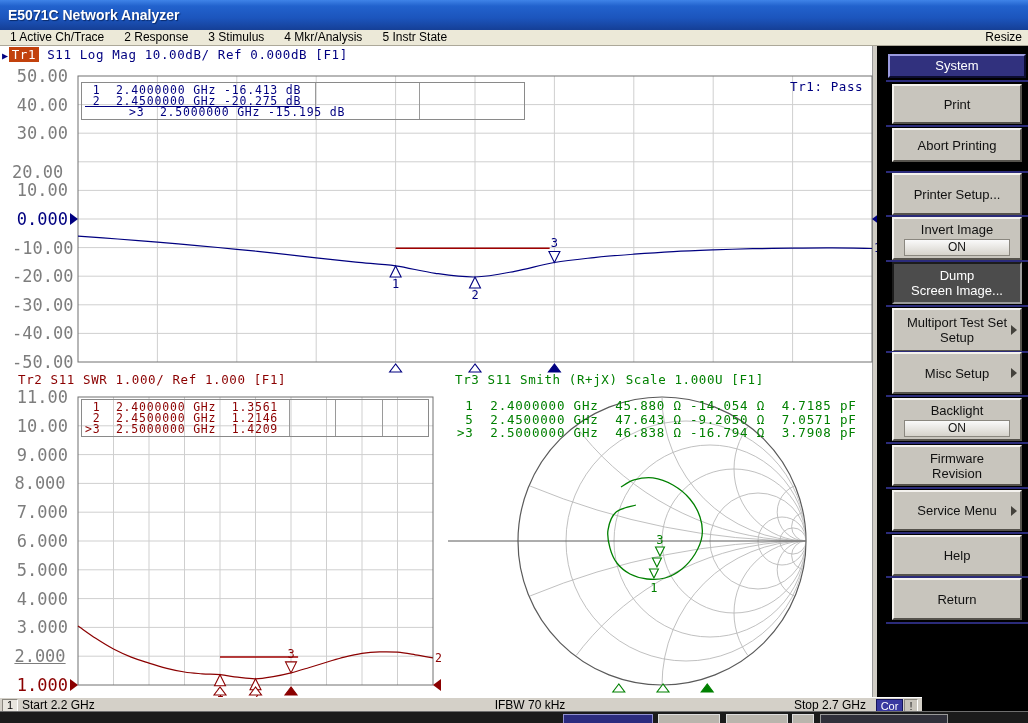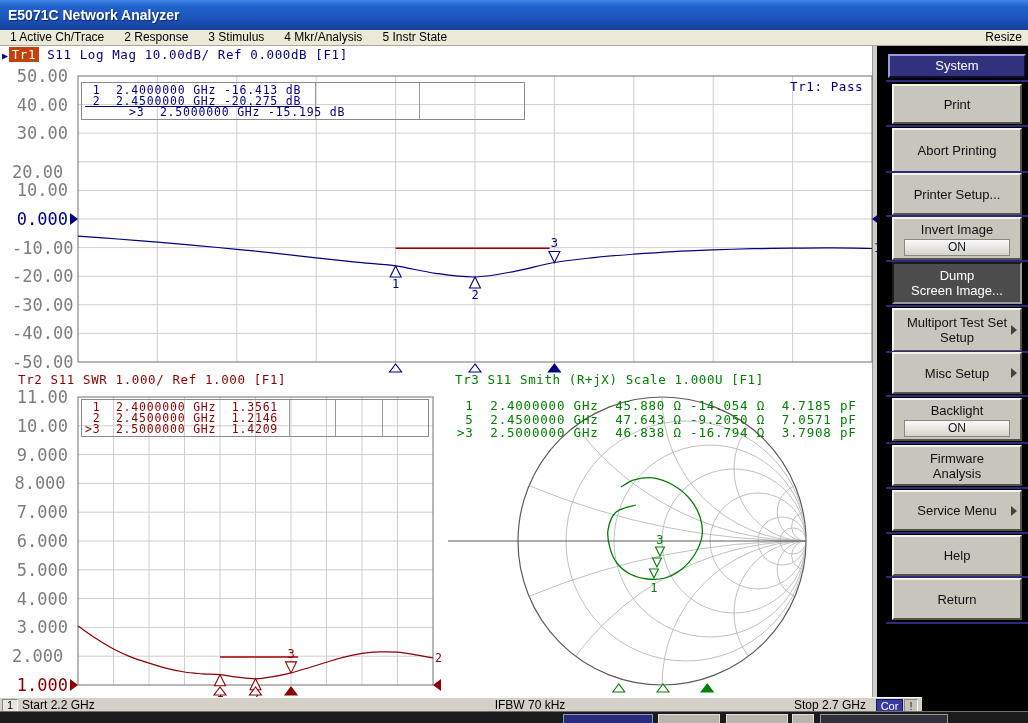--- a/index.html
+++ b/index.html
@@ -194,21 +194,21 @@
       <div class="ylab mono" style="position: absolute; left: 12px; top: 310px; width: 56px; text-align: right; color: rgb(125, 125, 125); z-index: 2;">-50.00</div>
       <div class="ylab mono" style="position: absolute; left: 12px; top: 345px; width: 56px; text-align: right; color: rgb(125, 125, 125); z-index: 2;">11.00</div>
       <div class="ylab mono" style="position: absolute; left: 12px; top: 373.8px; width: 56px; text-align: right; color: rgb(125, 125, 125); z-index: 2;">10.00</div>
       <div class="ylab mono" style="position: absolute; left: 12px; top: 402.6px; width: 56px; text-align: right; color: rgb(125, 125, 125); z-index: 2;">9.000</div>
       <div class="ylab mono" style="position: absolute; left: 12px; top: 431.4px; width: 56px; text-align: center; color: rgb(125, 125, 125); z-index: 2;">8.000</div>
       <div class="ylab mono" style="position: absolute; left: 12px; top: 460.2px; width: 56px; text-align: right; color: rgb(125, 125, 125); z-index: 2;">7.000</div>
       <div class="ylab mono" style="position: absolute; left: 12px; top: 489px; width: 56px; text-align: right; color: rgb(125, 125, 125); z-index: 2;">6.000</div>
       <div class="ylab mono" style="position: absolute; left: 12px; top: 517.8px; width: 56px; text-align: right; color: rgb(125, 125, 125); z-index: 2;">5.000</div>
       <div class="ylab mono" style="position: absolute; left: 12px; top: 546.6px; width: 56px; text-align: right; color: rgb(125, 125, 125); z-index: 2;">4.000</div>
       <div class="ylab mono" style="position: absolute; left: 12px; top: 575.4px; width: 56px; text-align: right; color: rgb(125, 125, 125); z-index: 2;">3.000</div>
-      <div class="ylab mono" style="position: absolute; left: 12px; top: 604.2px; width: 56px; text-align: left; color: rgb(125, 125, 125); z-index: 2;">2.000</div>
+      <div class="ylab mono" style="position: absolute; left: 12px; top: 604.2px; width: 56px; text-align: center; color: rgb(125, 125, 125); z-index: 2; text-decoration: underline;">2.000</div>
       <div class="ylab mono" style="position: absolute; left: 12px; top: 633px; width: 56px; text-align: right; color: rgb(139, 0, 0); z-index: 2;">1.000</div>
       <div class="mtable" style="position: absolute; left: 81px; top: 37px; width: 442px; height: 36px;">
         <div style="position: absolute; left: 233px; top: 0px; width: 1px; height: 100%; background: rgb(154, 154, 154);"></div>
         <div style="position: absolute; left: 337px; top: 0px; width: 1px; height: 100%; background: rgb(154, 154, 154);"></div>
         <div class="mrow mono" style="position: absolute; left: 3px; top: 2px; color: rgb(0, 0, 128);"> 1  2.4000000 GHz -16.413 dB</div>
         <div class="mrow mono" style="position: absolute; left: 3px; top: 13px; color: rgb(0, 0, 128); text-decoration: underline;"> 2  2.4500000 GHz -20.275 dB</div>
         <div class="mrow mono" style="position: absolute; left: 3px; top: 24px; color: rgb(0, 0, 128); margin-left: 44px;">&gt;3  2.5000000 GHz -15.195 dB</div>
       </div>
       <div class="mtable" style="position: absolute; left: 81px; top: 354px; width: 346px; height: 36px;">
         <div style="position: absolute; left: 207px; top: 0px; width: 1px; height: 100%; background: rgb(154, 154, 154);"></div>
@@ -221,38 +221,38 @@
       <div class="tr3row mono" style="position: absolute; left: 457px; top: 354px;"> 1  2.4000000 GHz  45.880 Ω -14.054 Ω  4.7185 pF</div>
       <div class="tr3row mono" style="position: absolute; left: 457px; top: 367.5px;"> 5  2.4500000 GHz  47.643 Ω -9.2050 Ω  7.0571 pF</div>
       <div class="tr3row mono" style="position: absolute; left: 457px; top: 381px;">&gt;3  2.5000000 GHz  46.838 Ω -16.794 Ω  3.7908 pF</div>
     </div>
 
   <div id="sidebar">
     <div class="syskey">System</div>
   <div class="sep" style="top: 35px;"></div>
       <div class="skey" style="top: 39px; height: 40px;"><span>Print</span></div>
       <div class="sep" style="top: 80px;"></div>
-      <div class="skey" style="top: 83px; height: 45px;"><span>Abort Printing</span></div>
+      <div class="skey" style="top: 83px; height: 34px;"><span>Abort Printing</span></div>
       <div class="sep" style="top: 126px;"></div>
       <div class="skey" style="top: 128px; height: 42px;"><span>Printer Setup...</span></div>
       <div class="sep" style="top: 170px;"></div>
       <div class="skey" style="top: 172px; height: 43px;"><span>Invert Image</span><div class="toggle">ON</div></div>
       <div class="sep" style="top: 215px;"></div>
       <div class="skey pressed" style="top: 217px; height: 42px;"><span>Dump
 Screen Image...</span></div>
       <div class="sep" style="top: 260px;"></div>
       <div class="skey" style="top: 263px; height: 44px;"><span>Multiport Test Set
 Setup</span><span class="arrow"></span></div>
       <div class="sep" style="top: 306px;"></div>
       <div class="skey" style="top: 307px; height: 42px;"><span>Misc Setup</span><span class="arrow"></span></div>
       <div class="sep" style="top: 350px;"></div>
       <div class="skey" style="top: 353px; height: 43px;"><span>Backlight</span><div class="toggle">ON</div></div>
       <div class="sep" style="top: 397px;"></div>
       <div class="skey" style="top: 400px; height: 41px;"><span>Firmware
-Analysis</span></div>
+Revision</span></div>
       <div class="sep" style="top: 442px;"></div>
       <div class="skey" style="top: 445px; height: 41px;"><span>Service Menu</span><span class="arrow"></span></div>
       <div class="sep" style="top: 487px;"></div>
       <div class="skey" style="top: 490px; height: 41px;"><span>Help</span></div>
       <div class="sep" style="top: 531px;"></div>
       <div class="skey" style="top: 533px; height: 42px;"><span>Return</span></div>
       <div class="sep" style="top: 577px;"></div>
     </div>
 
   <div id="statusbar">

